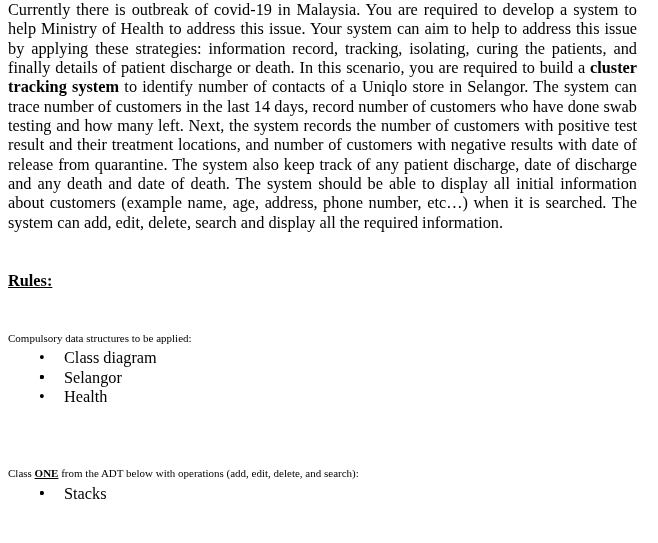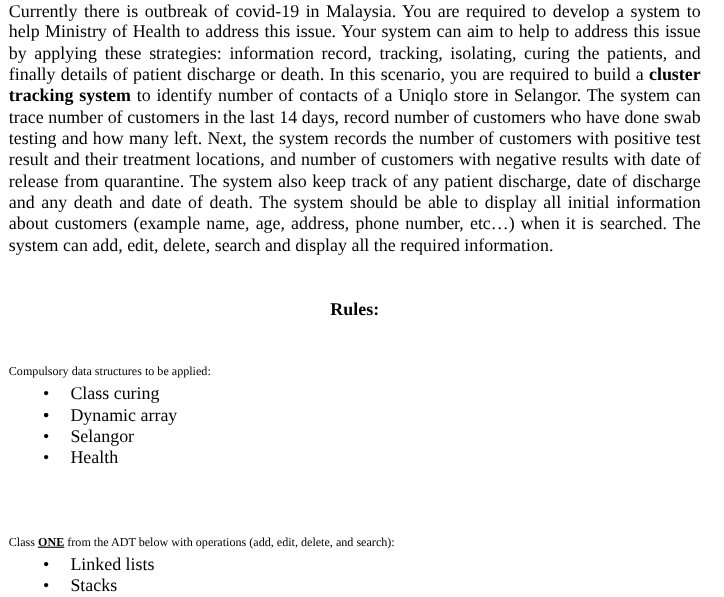--- a/index.html
+++ b/index.html
@@ -46,21 +46,22 @@
     height: 19.35px;
     font-size: 16.3px;
     line-height: 19.35px;
   }
 
   h2.rules-heading {
     margin: 0;
     font-size: 16.3px;
     line-height: 19.35px;
     font-weight: bold;
-    text-align: center;
+    text-align: left;
+    text-decoration: underline;
   }
 
   p.plain {
     margin: 0;
     font-size: 11px;
     line-height: 19.35px;
     text-align: left;
   }
 
   ul.bullets {
@@ -111,33 +112,33 @@
     <div class="blank-line">&nbsp;</div>
 
     <h2 class="rules-heading">Rules:</h2>
 
     <div class="blank-line">&nbsp;</div>
     <div class="blank-line">&nbsp;</div>
 
     <p class="plain">Compulsory data structures to be applied:</p>
 
     <ul class="bullets">
-        <li><span class="bullet-dot">•</span><span>Class curing</span></li>
+        <li><span class="bullet-dot">•</span><span>Class diagram</span></li>
         <li><span class="bullet-dot">•</span></li>
-        <li><span class="bullet-dot">•</span><span>Dynamic array</span></li>
+        <li><span class="bullet-dot">•</span></li>
         <li><span class="bullet-dot">•</span><span>Selangor</span></li>
         <li><span class="bullet-dot">•</span><span>Health</span></li>
       </ul>
 
     <div class="blank-line">&nbsp;</div>
     <div class="blank-line">&nbsp;</div>
     <div class="blank-line">&nbsp;</div>
 
     <p class="plain"><span>Class </span><span class="bold-underline">ONE</span><span> from the ADT below with operations (add, edit, delete, and search):</span></p>
 
     <ul class="bullets">
-        <li><span class="bullet-dot">•</span><span>Linked lists</span></li>
+        <li><span class="bullet-dot">•</span></li>
         <li><span class="bullet-dot">•</span><span>Stacks</span></li>
       </ul>
 
   </div>
 
 </div>
 
 </body></html>

